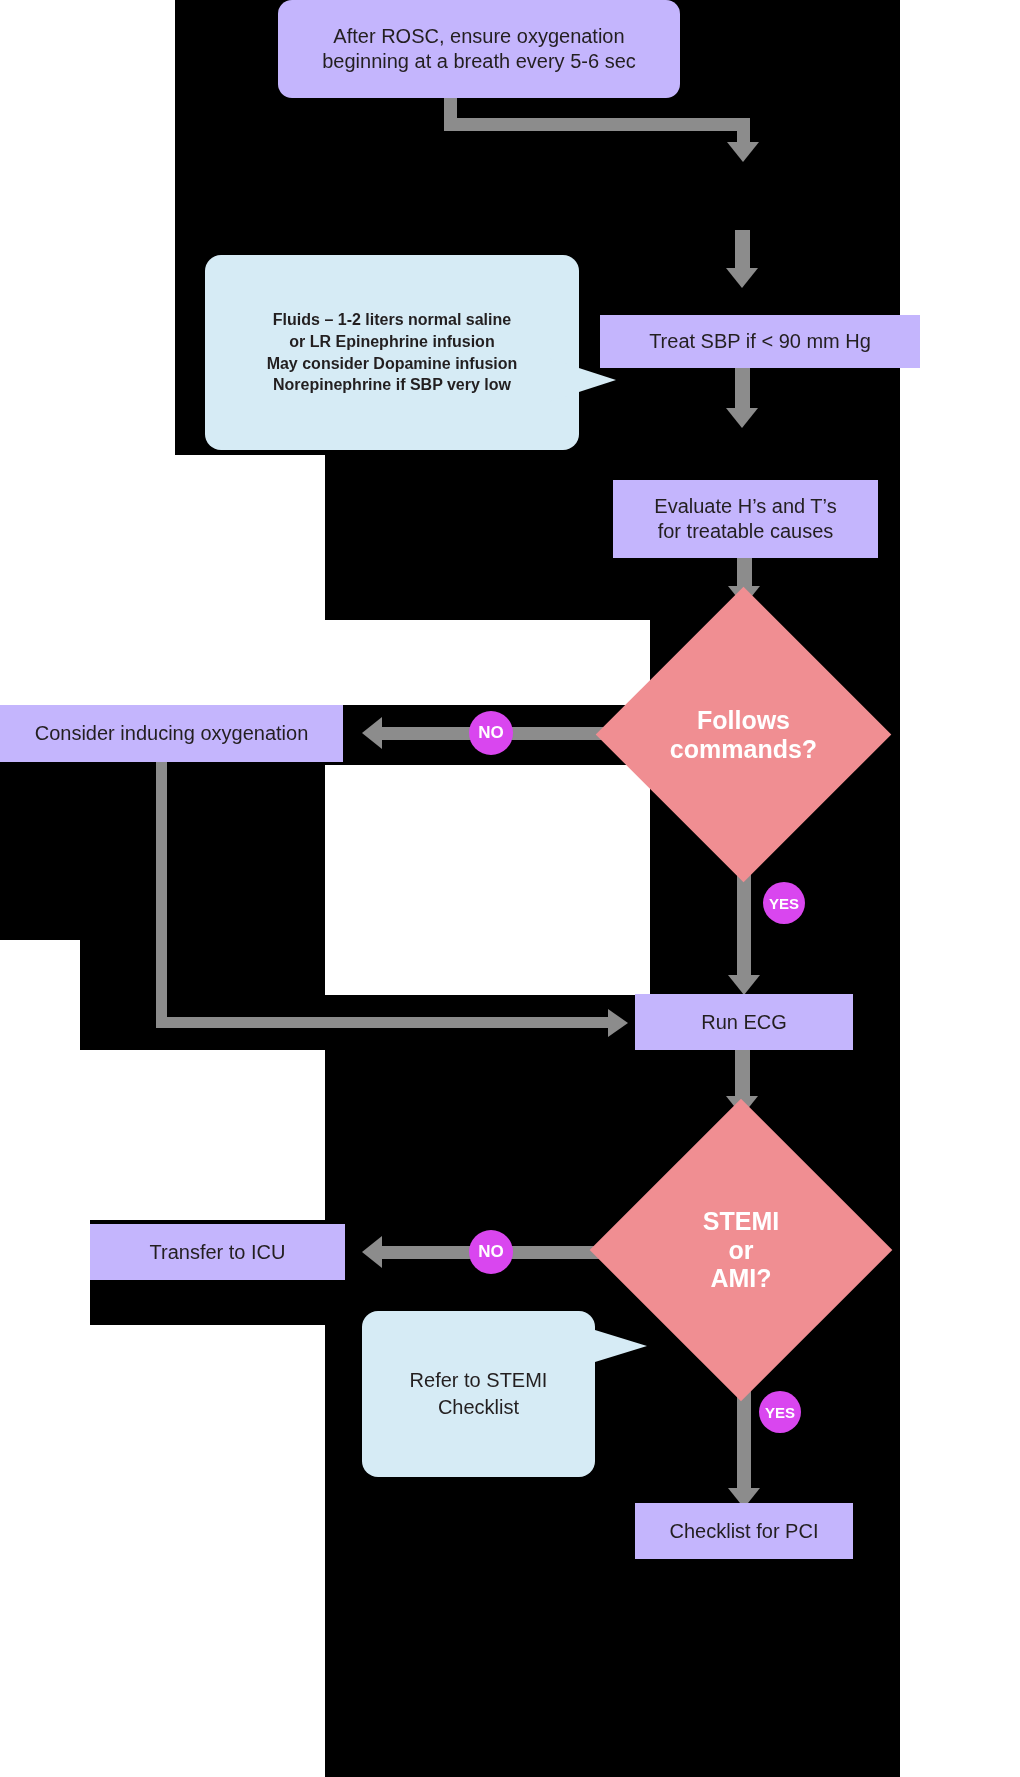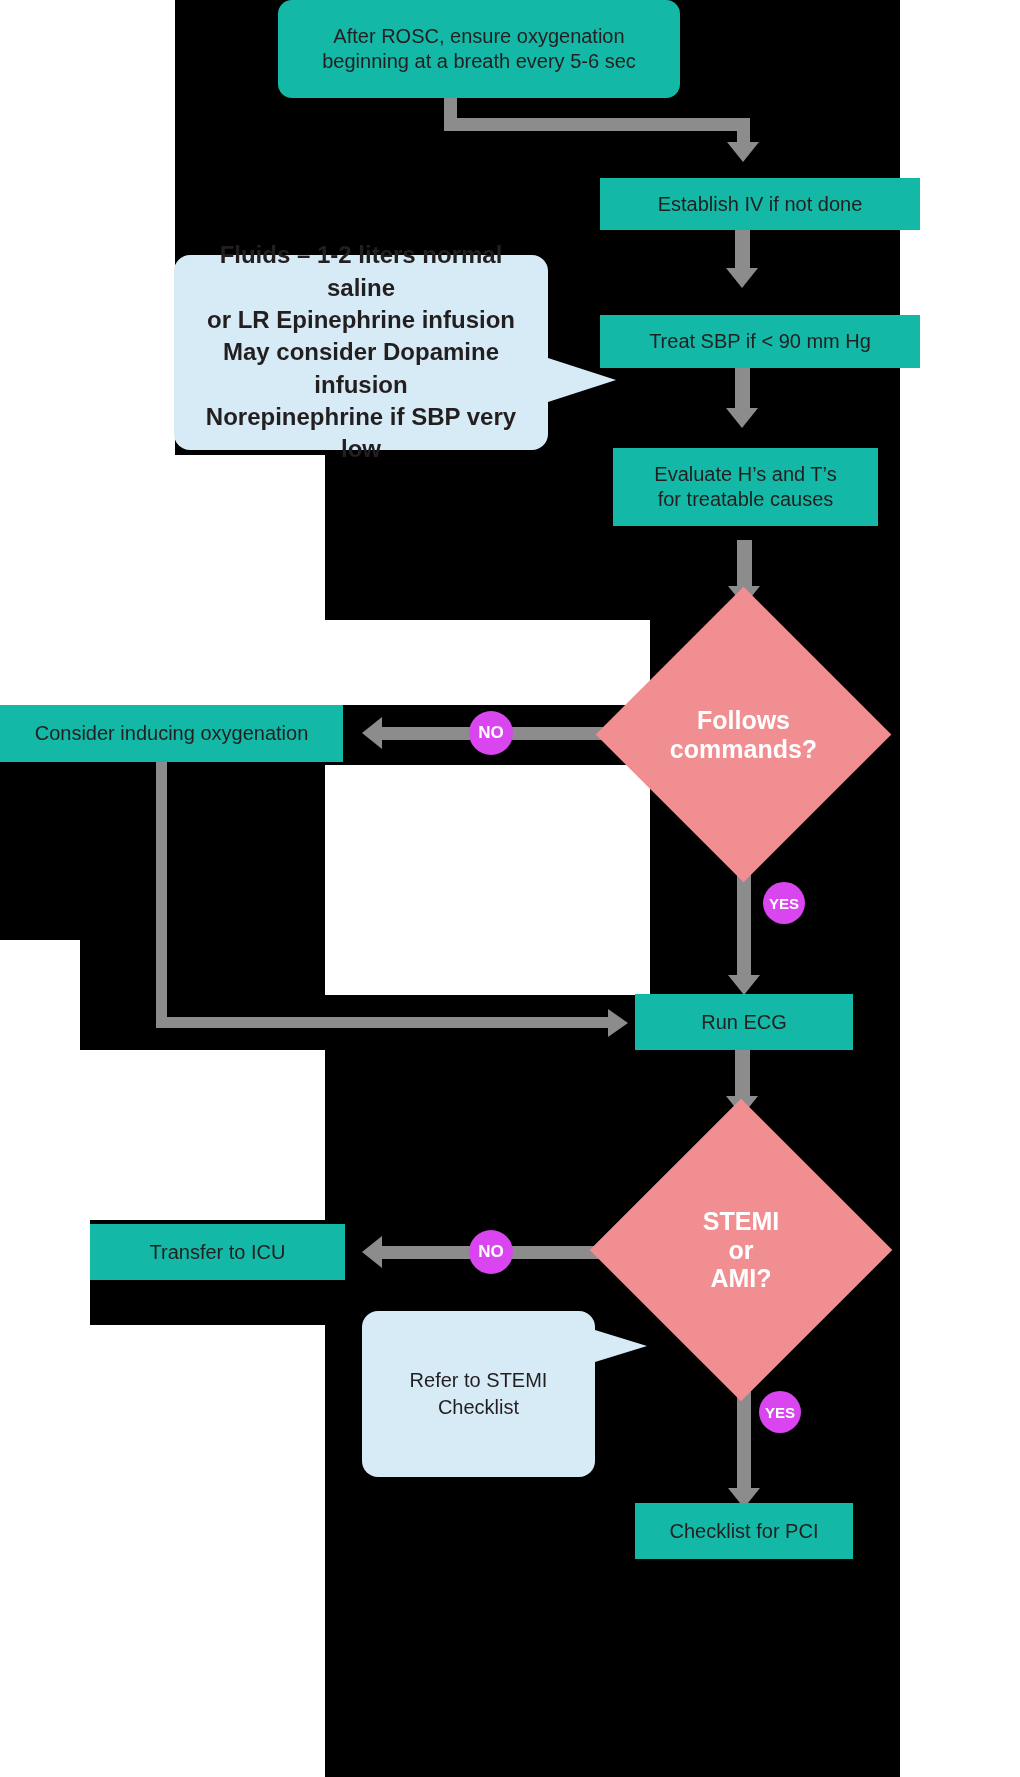--- a/index.html
+++ b/index.html
@@ -18,21 +18,21 @@
 
   
   .plate {
     position: absolute;
     background: #000000;
   }
 
   
   .node {
     position: absolute;
-    background: #14b8a6;
+    background: #c4b5fd;
     color: #231f20;
     display: flex;
     align-items: center;
     justify-content: center;
     text-align: center;
     font-size: 20px;
     line-height: 1.25;
     box-sizing: border-box;
     padding: 6px 10px;
   }
@@ -74,21 +74,22 @@
     align-items: center;
     justify-content: center;
     text-align: center;
     box-sizing: border-box;
     padding: 10px 14px;
     white-space: pre-line;
     line-height: 1.35;
   }
   .callout.bold {
     font-weight: bold;
-    font-size: 24px;
+    font-size: 16px;
+    margin-left: 31px;
   }
   .callout.plain {
     font-size: 20px;
   }
   .callout-tail {
     position: absolute;
     width: 0;
     height: 0;
   }
 
@@ -193,25 +194,24 @@
 
   <div class="line" style="left:382px; top:1246px; width:258px; height:13px;"></div>
   <div class="arrow-left" style="left:362px; top:1236px;"></div>
 
   <div class="line" style="left:737px; top:1358px; width:14px; height:135px;"></div>
   <div class="arrow-down" style="left:728px; top:1488px;"></div>
 
   <div class="node rounded" style="left:278px; top:0px; width:402px; height:98px; white-space:pre-line;">After ROSC, ensure oxygenation
 beginning at a breath every 5-6 sec</div>
 
-  <div class="node" style="left:600px; top:178px; width:320px; height:52px;">Establish IV if not done</div>
 
   <div class="node" style="left:600px; top:315px; width:320px; height:53px;">Treat SBP if &lt; 90 mm Hg</div>
 
-  <div class="node" style="left:613px; top:448px; width:265px; height:78px; white-space:pre-line;">Evaluate H’s and T’s
+  <div class="node" style="left:613px; top:480px; width:265px; height:78px; white-space:pre-line;">Evaluate H’s and T’s
 for treatable causes</div>
 
   <div class="node" style="left:0px; top:705px; width:343px; height:57px;">Consider inducing oxygenation</div>
 
   <div class="node" style="left:90px; top:1224px; width:255px; height:56px;">Transfer to ICU</div>
 
   <div class="node" style="left:635px; top:994px; width:218px; height:56px;">Run ECG</div>
 
   <div class="node" style="left:635px; top:1503px; width:218px; height:56px;">Checklist for PCI</div>
 

